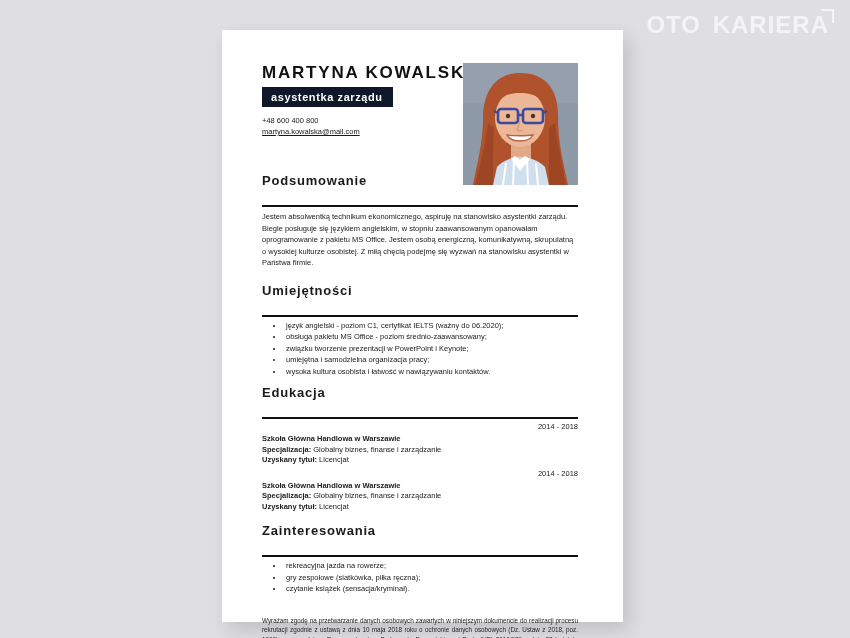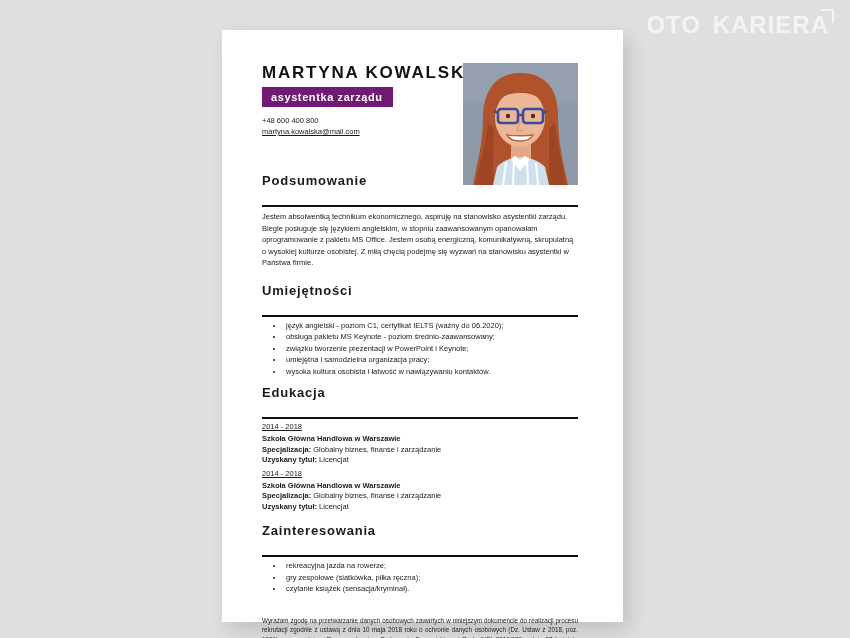--- a/index.html
+++ b/index.html
@@ -49,21 +49,21 @@
   .cv-name {
     font-size: 17px;
     font-weight: 700;
     letter-spacing: 1.8px;
     line-height: 19px;
     color: #111;
   }
   .cv-badge {
     display: inline-block;
     margin-top: 5px;
-    background: #701a75;
+    background: #0f172a;
     color: #ffffff;
     font-size: 11px;
     font-weight: 700;
     letter-spacing: 0.6px;
     padding: 4px 10px 4px 9px;
   }
   .cv-contact { margin-top: 8px; font-size: 7.5px; line-height: 11px; }
   .cv-contact .link { text-decoration: underline; color: #1a1a1a; cursor: pointer; }
   .cv-photo {
     position: absolute;
@@ -98,24 +98,24 @@
     padding-left: 22px;
     font-size: 7.5px;
     line-height: 11.5px;
   }
   ul.bullets li { padding-left: 2px; }
 
   
   .edu-entry { font-size: 7.5px; line-height: 10.5px; }
   .edu-entry .edu-dates {
     display: block;
+    text-align: right;
     line-height: 10px;
     margin-top: 3px;
     margin-bottom: 2px;
-    text-decoration: underline;
   }
   .edu-entry .edu-school { font-weight: 700; }
   .edu-entry .lbl { font-weight: 700; }
 
   
   .gdpr {
     margin-top: 21px;
     font-size: 6.3px;
     line-height: 9.3px;
     text-align: justify;
@@ -176,21 +176,21 @@
 
   <div class="sec-summary">
     <div class="section-heading">Podsumowanie</div>
     <p class="body-text">Jestem absolwentką technikum ekonomicznego, aspiruję na stanowisko asystentki zarządu. Biegle posługuje się językiem angielskim, w stopniu zaawansowanym opanowałam oprogramowanie z pakietu MS Office. Jestem osobą energiczną, komunikatywną, skrupulatną o wysokiej kulturze osobistej. Z miłą chęcią podejmę się wyzwań na stanowisku asystentki w Państwa firmie.</p>
   </div>
 
   <div class="sec-skills">
     <div class="section-heading">Umiejętności</div>
     <ul class="bullets">
       <li>język angielski - poziom C1, certyfikat IELTS (ważny do 06.2020);</li>
-      <li>obsługa pakietu MS Keynote - poziom średnio-zaawansowany;</li>
+      <li>obsługa pakietu MS Office - poziom średnio-zaawansowany;</li>
       <li>związku tworzenie prezentacji w PowerPoint i Keynote;</li>
       <li>umiejętna i samodzielna organizacja pracy;</li>
       <li>wysoka kultura osobista i łatwość w nawiązywaniu kontaktów.</li>
     </ul>
   </div>
 
   <div class="sec-education">
     <div class="section-heading">Edukacja</div>
 
     <div class="edu-entry">

